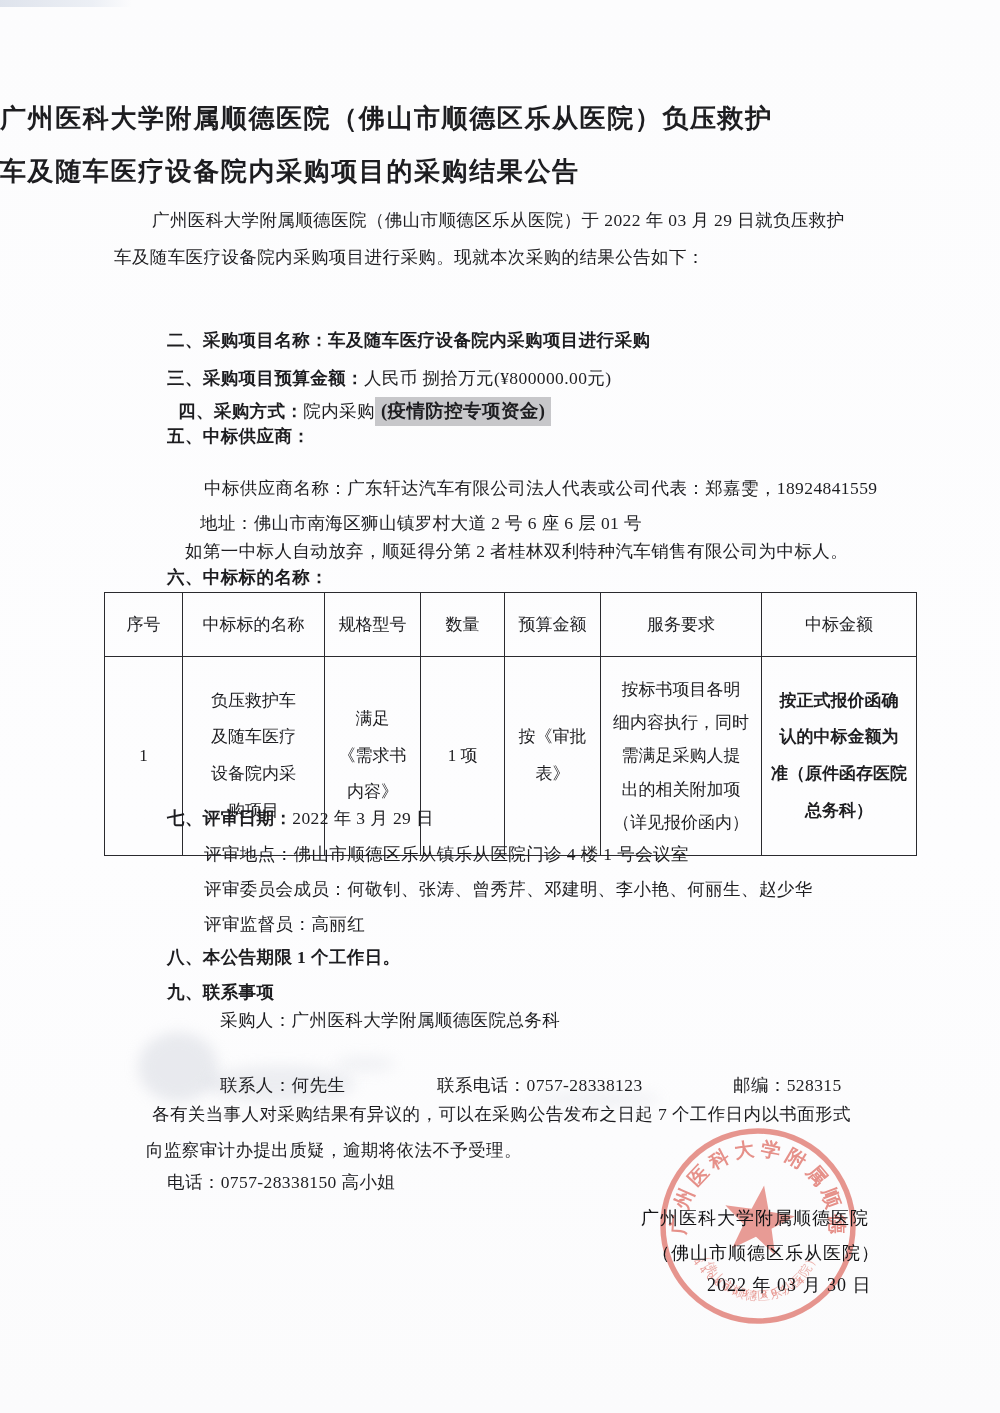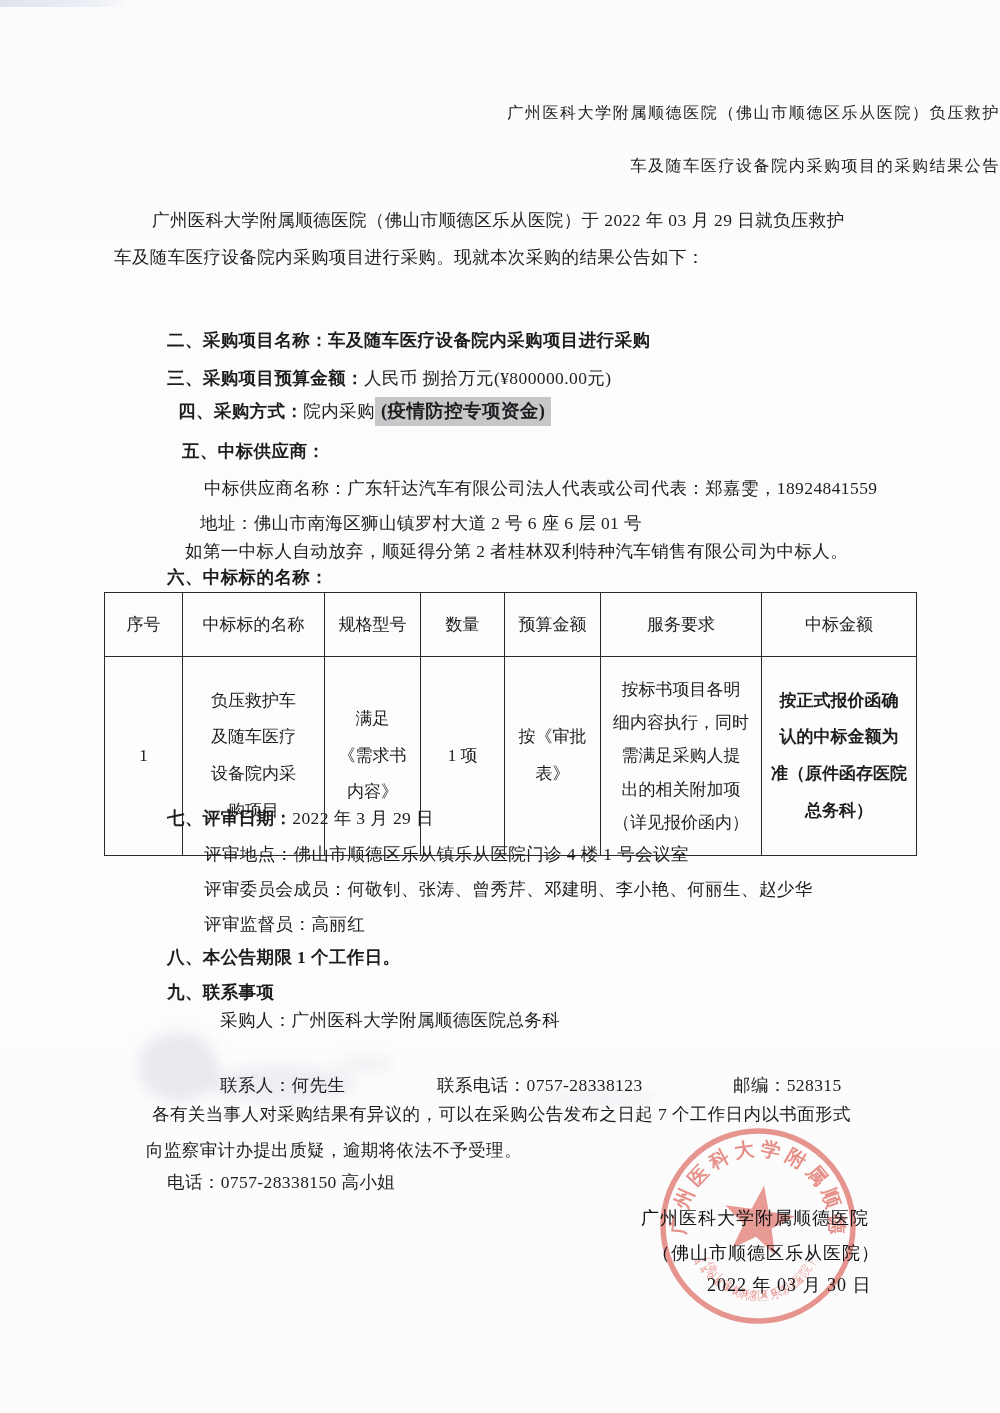--- a/index.html
+++ b/index.html
@@ -15,21 +15,21 @@
   
   .scan-edge{position:absolute;left:0;top:0;width:132px;height:7px;background:linear-gradient(90deg,#d7dde8,#e8ecf3 70%,transparent);opacity:.8;}
   .smudge{position:absolute;background:#c8ccd6;filter:blur(7px);border-radius:50%;}
   .smudge.s1{left:138px;top:1032px;width:80px;height:70px;opacity:.38;}
   .smudge.s2{left:205px;top:1066px;width:150px;height:36px;opacity:.30;}
   .smudge.s3{left:530px;top:1092px;width:130px;height:14px;opacity:.25;}
   .smudge.s4{left:335px;top:1056px;width:60px;height:16px;opacity:.22;}
 
   .line{position:absolute;white-space:nowrap;font-size:17.5px;letter-spacing:.4px;line-height:1.2;}
   .b{font-weight:bold;}
-  .title{left:0;width:100%;text-align:right;font-size:16px;font-weight:normal;letter-spacing:1.6px;}
+  .title{left:0;width:100%;text-align:left;font-size:26px;font-weight:bold;letter-spacing:1.6px;}
   .hl{background:#c7c7ca;font-weight:bold;font-size:18.5px;padding:4px 6px 5px 6px;}
   .gap{margin-left:14px;}
 
   
   .res-table{
     position:absolute;left:104px;top:592px;width:778px;
     border-collapse:collapse;table-layout:fixed;
     font-size:17px;color:#1d1d20;
   }
   .res-table td{border:1.5px solid #2a2a2e;text-align:center;vertical-align:middle;padding:15px 3px;}
@@ -67,21 +67,21 @@
   </div>
 
   <div class="line" style="left:167px;top:368px;">
     <span class="b">三、采购项目预算金额：</span><span>人民币 捌拾万元(¥800000.00元)</span>
   </div>
 
   <div class="line" style="left:178px;top:400px;">
     <span class="b">四、采购方式：</span><span>院内采购</span><span class="hl">(疫情防控专项资金)</span>
   </div>
 
-  <div class="line b" style="left:167px;top:441px;margin-left:15px;">五、中标供应商：</div>
+  <div class="line b" style="left:167px;top:426px;">五、中标供应商：</div>
   <div class="line" style="left:204px;top:478px;">中标供应商名称：广东轩达汽车有限公司法人代表或公司代表：郑嘉雯，18924841559</div>
   <div class="line" style="left:200px;top:513px;">地址：佛山市南海区狮山镇罗村大道 2 号 6 座 6 层 01 号</div>
   <div class="line" style="left:185px;top:541px;">如第一中标人自动放弃，顺延得分第 2 者桂林双利特种汽车销售有限公司为中标人。</div>
 
   <div class="line b" style="left:167px;top:567px;">六、中标标的名称：</div>
 
   <table class="res-table">
     <tbody>
         <tr class="hdr">
       <td class="c0">序号</td>

